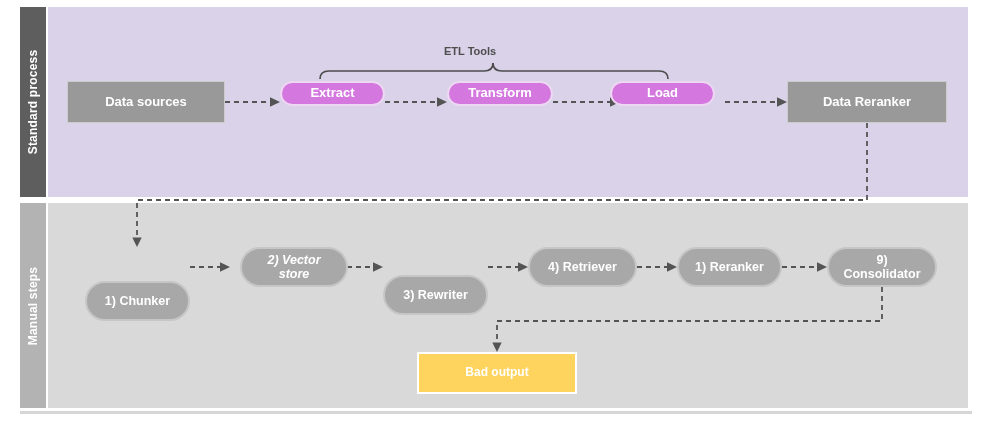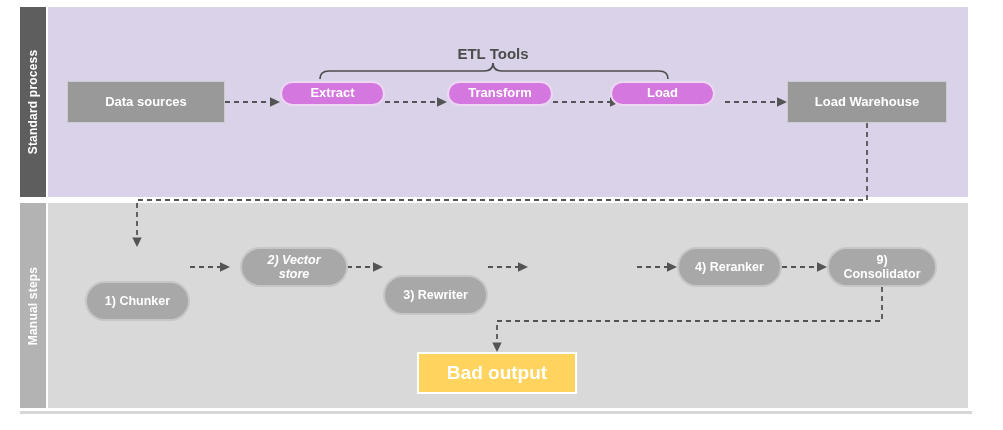--- a/index.html
+++ b/index.html
@@ -81,29 +81,28 @@
     background: #a8a8a8;
     border: 2px solid #c6c6c6;
     border-radius: 20px;
     font-size: 12.5px;
     top: 247px; height: 40px;
     padding: 0 12px;
   }
   .bad-node {
     background: #fed45f;
     border: 2px solid #ffffff;
-    font-size: 19px;
+    font-size: 12px;
     left: 417px; top: 352px; width: 160px; height: 42px;
   }
   .etl-group-label {
     position: absolute;
     z-index: 3;
-    left: 433px; top: 45px; width: 120px;
-    text-align: center;
-    font-size: 15px;
+    left: 444px; top: 45px; width: 120px;
+    font-size: 11px;
     font-weight: bold;
     color: #4d4d4d;
   }
 </style>
 </head>
 <body>
 
 <div class="canvas">
 
   <div class="lane-body standard"></div>
@@ -161,34 +160,37 @@
   <div class="node etl-pill" style="left:280px; width:105px;">
     <span>Extract</span>
   </div>
   <div class="node etl-pill" style="left:447px; width:106px;">
     <span>Transform</span>
   </div>
   <div class="node etl-pill" style="left:610px; width:105px;">
     <span>Load</span>
   </div>
   <div class="node rect-node" style="left:787px; width:160px;">
-    <span>Load Warehouse</span>
+    <span>Data Reranker</span>
   </div>
 
   <div class="node gray-pill" style="left:85px;  width:105px;margin-top:34px;">
     <span>1) Chunker</span>
   </div>
   <div class="node gray-pill" style="left:240px; width:108px;font-style:italic;">
     <span>2) Vector store</span>
   </div>
   <div class="node gray-pill" style="left:383px; width:105px;margin-top:28px;">
     <span>3) Rewriter</span>
   </div>
+  <div class="node gray-pill" style="left:528px; width:109px;">
+    <span>4) Retriever</span>
+  </div>
   <div class="node gray-pill" style="left:677px; width:105px;">
-    <span>4) Reranker</span>
+    <span>1) Reranker</span>
   </div>
   <div class="node gray-pill" style="left:827px; width:110px;">
     <span>9) Consolidator</span>
   </div>
 
   <div class="node bad-node">
     <span>Bad output</span>
   </div>
 
 </div>

